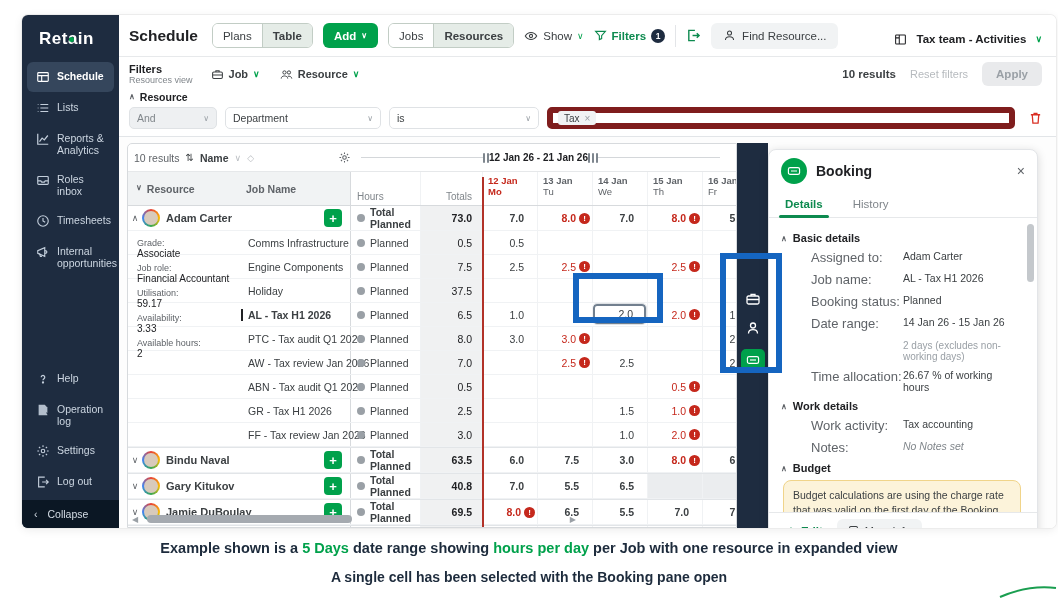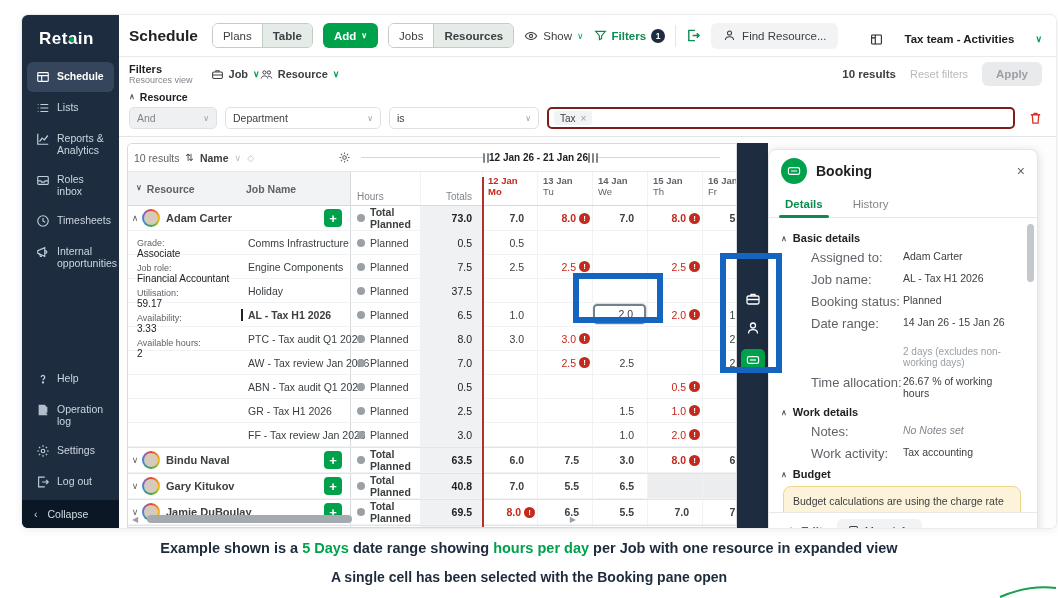--- a/index.html
+++ b/index.html
@@ -32,38 +32,38 @@
   .seg { display:flex; border:1px solid #c2cdc5; border-radius:6px; overflow:hidden; height:25px; }
   .seg-btn { padding:0 10px; font-size:11.5px; display:flex; align-items:center; background:#fff; color:#3c4043; cursor:pointer; }
   .seg-btn.on { background:#e5ece7; font-weight:700; border-left:1px solid #c2cdc5; }
   .btn-green { background:#00a14b; color:#fff; border:none; border-radius:6px; height:25px; padding:0 11px; font-size:11.5px; font-weight:700; display:flex; align-items:center; gap:5px; cursor:pointer; }
   .tb-item { display:flex; align-items:center; gap:5px; font-size:11.5px; color:#3c4043; cursor:pointer; }
   .chev-g { color:#00a14b; font-size:9px; }
   .tb-filters { color:#0d8a4f; font-weight:700; }
   .badge { background:#1e2c40; color:#fff; font-size:8.5px; width:14px; height:14px; border-radius:50%; display:inline-flex; align-items:center; justify-content:center; font-weight:700; }
   .vdiv { width:1px; height:22px; background:#e3e5e8; }
   .pill { background:#f1f3f4; border-radius:6px; height:26px; display:flex; align-items:center; gap:6px; padding:0 12px; font-size:11.5px; color:#3c4043; cursor:pointer; }
-  .tb-right { margin-left:auto; display:flex; align-items:center; gap:21px; font-size:11.5px; font-weight:700; color:#202124; cursor:pointer;margin-top:7px; }
+  .tb-right { margin-left:auto; display:flex; align-items:center; gap:9px; font-size:11.5px; font-weight:700; color:#202124; cursor:pointer;margin-top:7px; }
 
   
   .filterbar { border-bottom:1px solid #e2e5e8; padding:5px 14px 7px 10px; flex-shrink:0; position:relative; }
   .fb-row1 { display:flex; align-items:center; gap:18px; }
   .fb-title { font-size:11px; font-weight:700; color:#202124; line-height:1.1; }
   .fb-sub { font-size:9px; color:#80868b; }
   .fb-chip { display:flex; align-items:center; gap:5px; font-size:11px; color:#3c4043; font-weight:600; cursor:pointer; }
   .fb-right { margin-left:auto; display:flex; align-items:center; gap:14px; }
   .fb-results { font-size:11.5px; font-weight:600; color:#3c4043; }
   .fb-reset { font-size:11px; color:#b6babe; cursor:pointer; }
   .btn-disabled { background:#e9eaec; color:#9aa0a6; border:none; border-radius:6px; height:24px; padding:0 14px; font-size:11.5px; font-weight:600; }
   .fb-group { font-size:10.5px; font-weight:700; color:#202124; margin:5px 0 4px; display:flex; gap:5px; align-items:center; }
   .fb-conds { display:flex; gap:8px; align-items:center; }
   .sel { height:22px; border:1px solid #dfe2e5; border-radius:5px; display:flex; align-items:center; justify-content:space-between; font-size:10.5px; color:#3c4043; padding:0 7px; background:#fff; cursor:pointer; gap:8px; }
   .sel .sc { color:#9aa0a6; font-size:8px; }
   .sel-grey { background:#eef0f2; color:#80868b; }
-  .cond-input { flex:1; height:22px; border:2px solid #7f1d1d; border-radius:5px; display:flex; align-items:center; padding:0 5px; }
+  .cond-input { flex:1; height:22px; border:6px solid #7f1d1d; border-radius:5px; display:flex; align-items:center; padding:0 5px; }
   .tag { background:#f1f3f4; border-radius:3px; font-size:10px; color:#3c4043; padding:1.5px 6px; display:flex; gap:5px; align-items:center; }
   .tag .x { color:#9aa0a6; cursor:pointer; }
   .trash { color:#d93025; cursor:pointer; margin-left:6px; }
 
   
   .content { flex:1; position:relative; background:#fdfdfd; display:flex; padding:6px 0 0 8px; min-height:0; }
 
   
   .grid { width:610px; flex-shrink:0; background:#fff; border:1px solid #d7dadd; border-radius:5px 0 0 0; position:relative; overflow:hidden; }
   .g-toolbar { height:28px; border-bottom:1px solid #e6e8ea; display:flex; align-items:center; padding:0 6px; font-size:10.5px; color:#5f6368; }
@@ -137,21 +137,21 @@
   .p-tabs { display:flex; border-bottom:1px solid #e6e8ea; padding:0 14px; gap:26px; flex-shrink:0; }
   .p-tab { font-size:11.5px; padding:6px 2px 7px; color:#80868b; cursor:pointer; position:relative; }
   .p-tab.on { color:#0d8a4f; font-weight:700; }
   .p-tab.on::after { content:''; position:absolute; left:-4px; right:-4px; bottom:-1px; height:3px; background:#0d8a4f; border-radius:2px; }
   .p-body { flex:1; overflow:hidden; padding:8px 16px 4px 14px; position:relative; }
   .p-sec-h { font-size:11px; font-weight:700; color:#202124; display:flex; gap:6px; align-items:center; margin:6px 0 6px -2px; }
   .p-sec-h .ch { color:#5f6368; font-size:8px; }
   .p-row { display:flex; margin-bottom:7px; }
   .p-label { width:92px; font-size:13px; color:#5f6368; flex-shrink:0;margin-left:28px; }
   .p-val { font-size:10.5px; color:#3c4043; }
-  .p-sub { font-size:10px; color:#9aa0a6; margin-top:18px; }
+  .p-sub { font-size:10px; color:#9aa0a6; margin-top:12px; }
   .p-val.it { font-style:italic; color:#80868b; }
   .note { background:#fcf3da; border:1px solid #f0d48a; border-radius:8px; padding:7px 9px; font-size:10.5px; color:#3c4043; line-height:1.45; }
   .p-scrollbar { position:absolute; right:3px; top:6px; width:7px; height:58px; background:#c4c8cc; border-radius:4px; }
   .p-foot { border-top:1px solid #e6e8ea; height:36px; display:flex; align-items:center; gap:14px; padding:0 14px; flex-shrink:0; }
   .p-edit { color:#0d8a4f; font-size:11.5px; font-weight:700; display:flex; gap:6px; align-items:center; cursor:pointer; }
   .p-more { background:#f1f3f4; border:none; border-radius:6px; height:24px; display:flex; align-items:center; gap:6px; padding:0 11px; font-size:11px; color:#3c4043; cursor:pointer; }
 
   
   .annot { position:absolute; border:6px solid #1565c0; z-index:20; pointer-events:none; }
   .annot-cell { left:551px; top:258px; width:90px; height:50px; }
@@ -333,21 +333,21 @@
           <span class="chev-g">∨</span>
       </div>
     </div>
 
     <div class="filterbar">
       <div class="fb-row1">
         <div>
           <div class="fb-title">Filters</div>
           <div class="fb-sub">Resources view</div>
         </div>
-        <div id="fb-chips" style="display:flex;">
+        <div id="fb-chips" style="display:flex;gap:20px;">
             <span class="fb-chip">
               <span class="icon">
                 <svg width="13" height="13" viewBox="0 0 16 16" fill="none" stroke="#3c4043" stroke-width="1.3">
                   <rect x="2" y="5" width="12" height="8" rx="1.5"></rect>
                   <path d="M6 5V3.5h4V5M2 8.5h12"></path>
                 </svg>
               </span>
               <span>Job</span>
               <span class="chev-g">∨</span>
             </span>
@@ -872,29 +872,29 @@
   <span class="p-label">Time allocation:</span>
   <span>
                 <div class="p-val ">26.67 % of working hours</div>
               </span>
             </div>
             <div class="p-sec-h">
               <span class="ch">∧</span>
               <span>Work details</span>
             </div>
             <div class="p-row">
+  <span class="p-label">Work activity:</span>
+  <span>
+                <div class="p-val ">Tax accounting</div>
+              </span>
+            </div>
+            <div class="p-row">
   <span class="p-label">Notes:</span>
   <span>
                 <div class="p-val it">No Notes set</div>
-              </span>
-            </div>
-            <div class="p-row">
-  <span class="p-label">Work activity:</span>
-  <span>
-                <div class="p-val ">Tax accounting</div>
               </span>
             </div>
             <div class="p-sec-h">
               <span class="ch">∧</span>
               <span>Budget</span>
             </div>
             <div class="note">Budget calculations are using the charge rate that was valid on the first day of the Booking.</div>
           <div class="p-scrollbar"></div>
         </div>
         <div class="p-foot">

